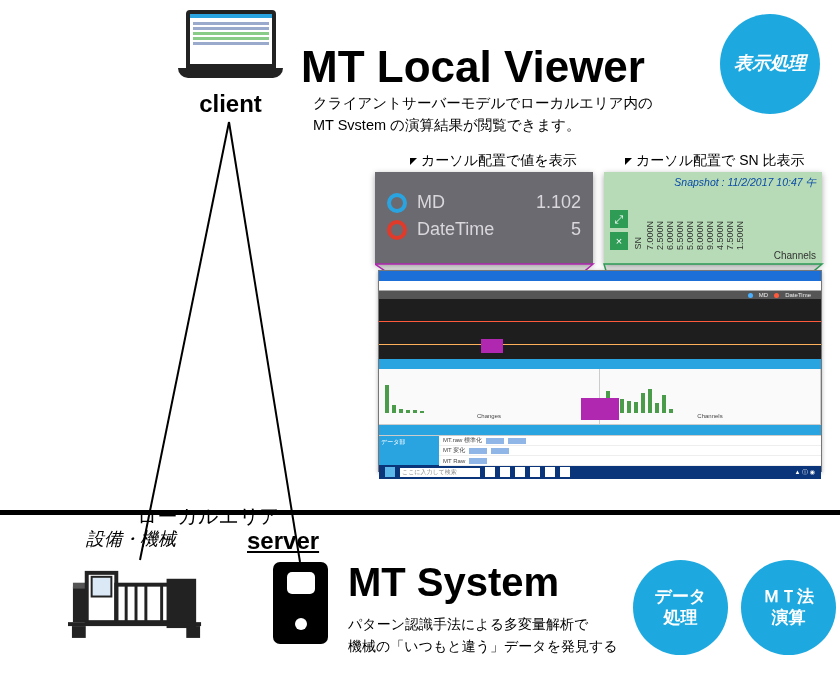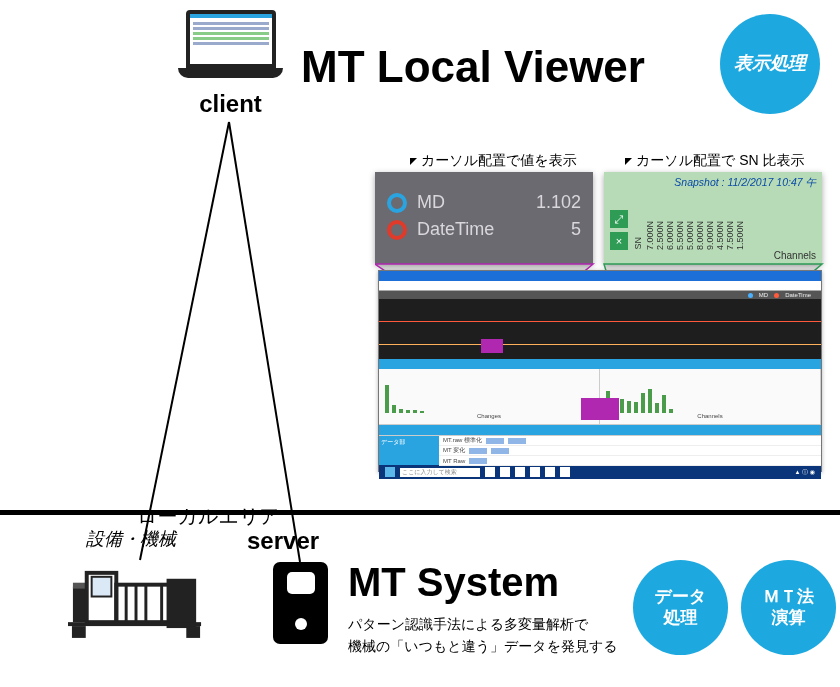--- a/index.html
+++ b/index.html
@@ -182,21 +182,21 @@
   .divider {
     position:absolute; left:0; top:510px; width:840px;
     height:0; border-top:5px solid #000;
   }
 
   
   .equip-label { position:absolute; left:86px; top:527px; font-size:18px;font-style:italic; }
   .equip {
     position:absolute; left:68px; top:555px; width:138px; height:85px;
   }
-  .server-label { position:absolute; left:247px; top:527px; font-size:24px; font-weight:bold; }
+  .server-label { position:absolute; left:247px; top:527px; font-size:24px; font-weight:bold;text-decoration:underline; }
   .server-icon {
     position:absolute; left:273px; top:562px;
     width:55px; height:82px;
     background:#000; border-radius:7px;
   }
   .server-icon::before {
     content:""; position:absolute; top:10px; left:50%; transform:translateX(-50%);
     width:28px; height:22px; border-radius:5px; background:#fff;
   }
   .server-icon::after {
@@ -235,21 +235,22 @@
 </div>
 <div class="client-label">client</div>
 
 <div class="title-row">
   <div class="big-title">MT Local Viewer</div>
 </div>
 <div class="blue-circle display">
   <span>表示処理</span>
 </div>
 <div class="sub-text">
-  <br>
+  <span>クライアントサーバーモデルでローカルエリア内の</span><br>
+  <span>MT Svstem の演算結果が閲覧できます。</span>
 </div>
 
 <div class="callout-label left">
   <span class="tri"></span><span>カーソル配置で値を表示</span>
 </div>
 <div class="callout-label right">
   <span class="tri"></span><span>カーソル配置で SN 比表示</span>
 </div>
 
 <div class="zoom-grey">

